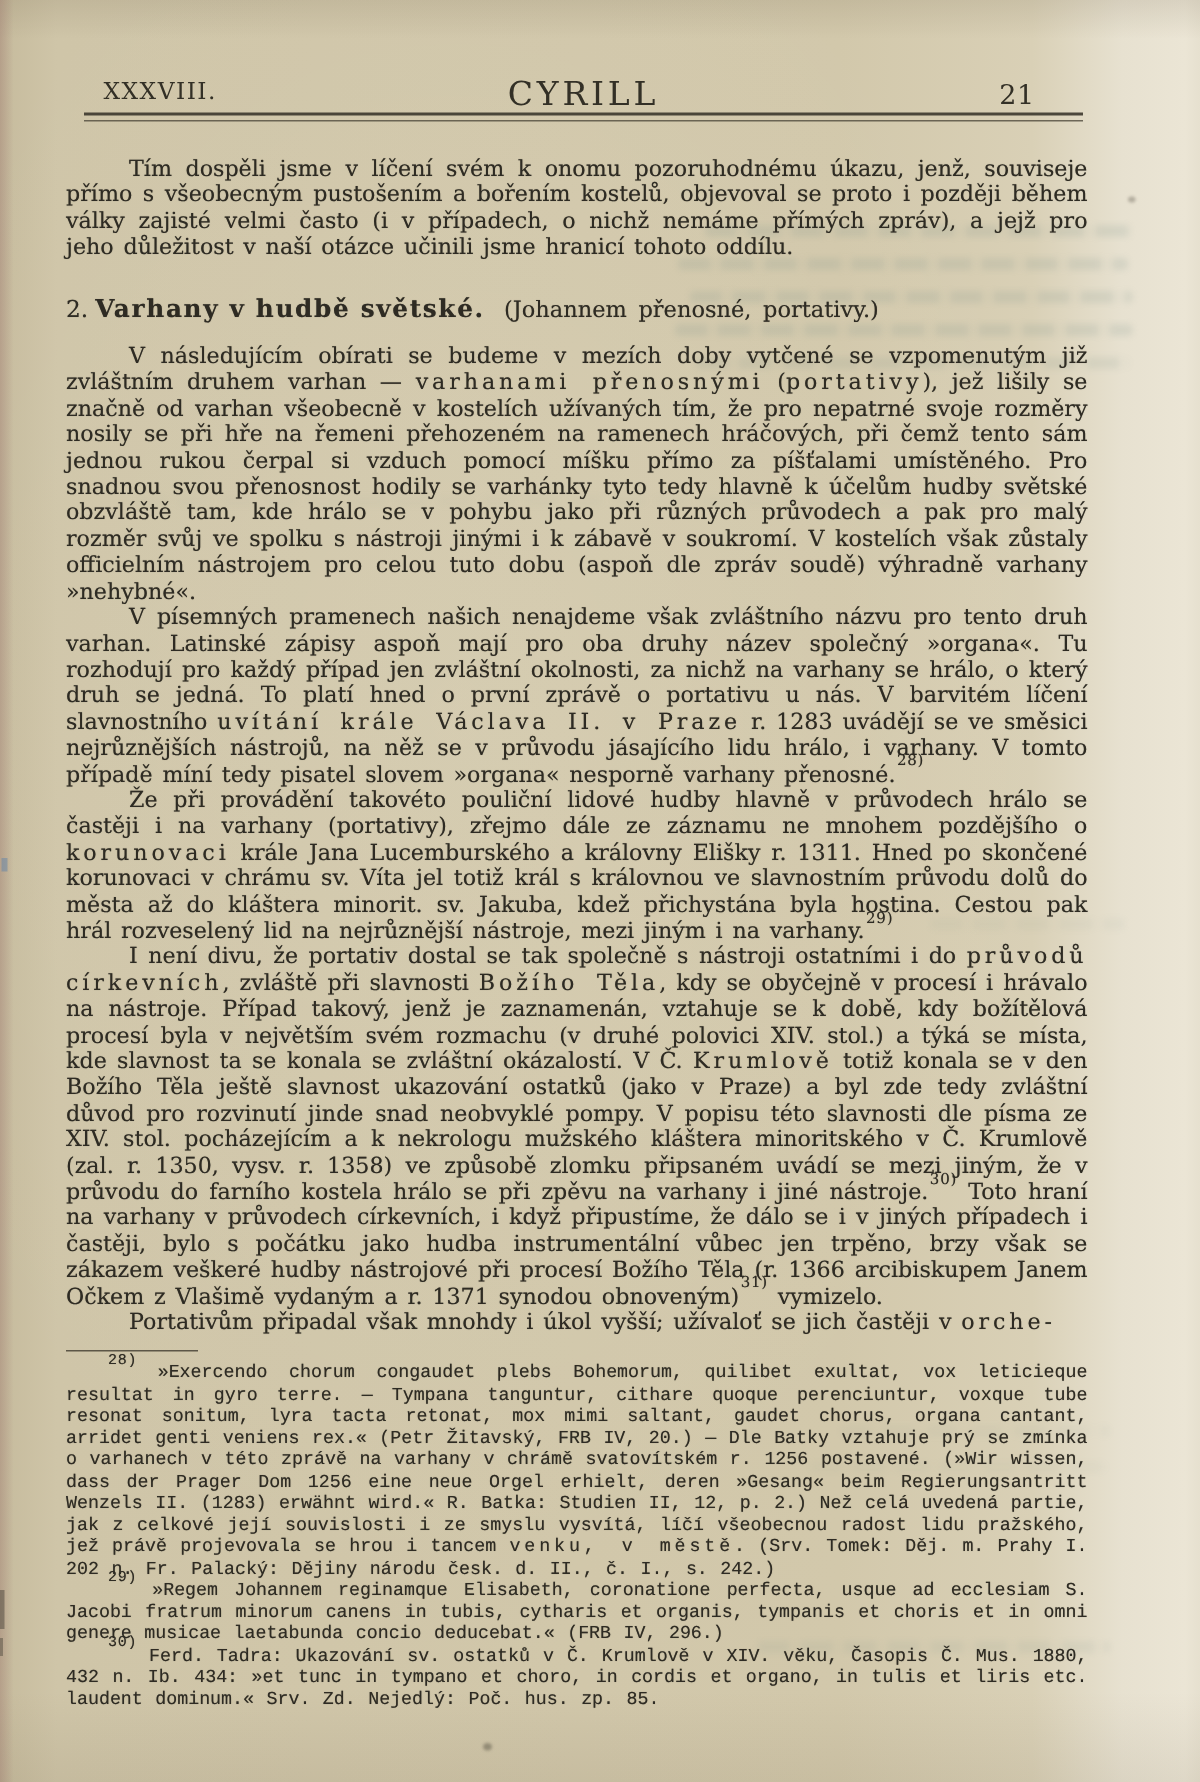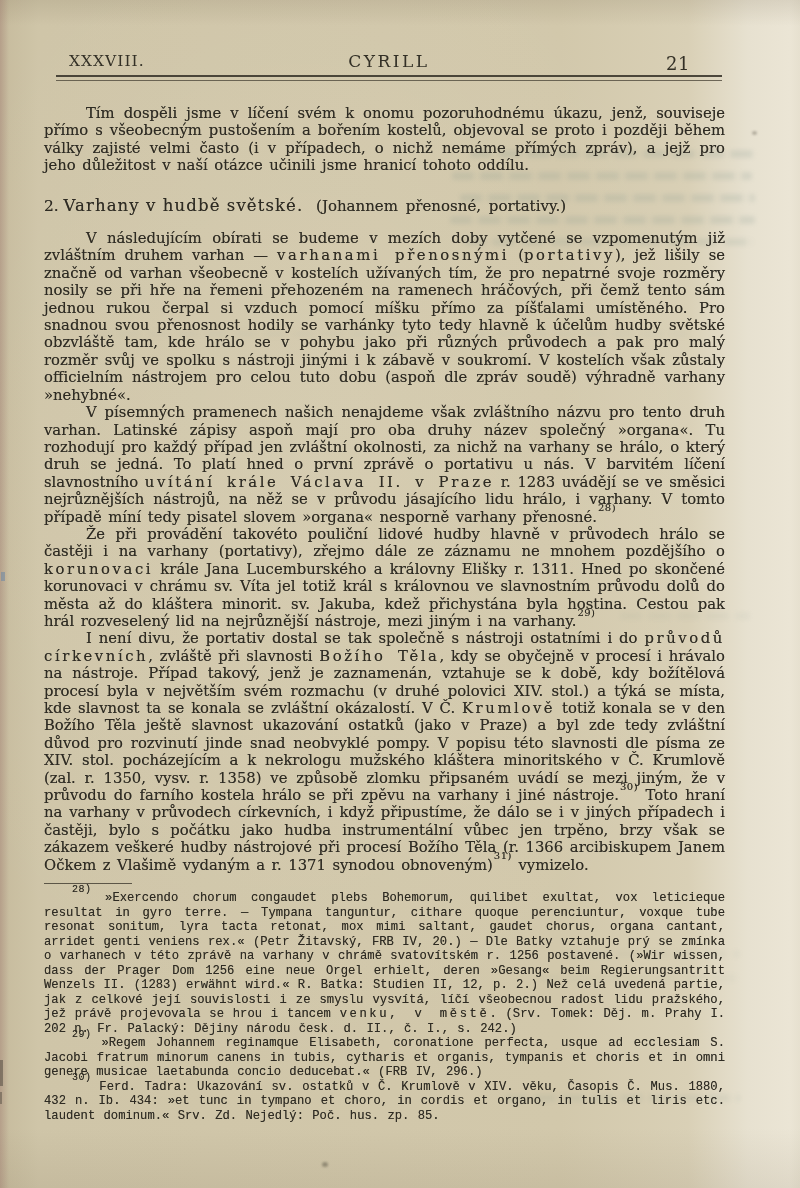--- a/index.html
+++ b/index.html
@@ -16,21 +16,21 @@
       radial-gradient(ellipse at 38% 40%, rgba(255,252,240,.10), rgba(255,252,240,0) 60%),
       linear-gradient(90deg, #c6bb9d 0, #cfc5a8 38px, #d2c8ab 560px, #d9d0b6 688px, #e7e1d0 748px, #ebe5d5 790px, #e6e0cf 100%);
   }
   .edge-left {
     position: absolute; left: 0; top: 0; bottom: 0; width: 9px;
     background: linear-gradient(90deg, rgba(158,122,112,.42), rgba(158,122,112,0));
   }
   
   .header { position: absolute; left: 56px; top: 52px; width: 666px; height: 20px; color: #333026; }
   .h-left  { position: absolute; left: 13px; top: 0; font-size: 15.5px; letter-spacing: 1px; }
-  .h-center{ position: absolute; left: 0; right: 0; top: -1px; text-align: center; font-size: 17px; letter-spacing: 2.5px; }
+  .h-center{ position: absolute; left: 0; right: 0; top: -1px; text-align: center; font-size: 22px; letter-spacing: 2.5px; }
   .h-right { position: absolute; right: 32px; top: 1px; font-size: 18px; letter-spacing: .5px; }
   .header-rule {
     position: absolute; left: 56px; top: 75px; width: 666px; height: 3px;
     border-top: 2.5px solid rgba(56,52,42,.88);
     border-bottom: 1px solid rgba(77,72,58,.78);
   }
   
   .textblock {
     position: absolute; left: 44px; top: 104px; width: 681px;
     color: #2e2b23;
@@ -39,21 +39,21 @@
     text-shadow: 0 0 .5px rgba(46,43,35,.55);
   }
   .textblock p { margin: 0; text-indent: 42px; word-spacing: 1.8px; }
   .gesperrt { letter-spacing: 2.6px; word-spacing: 5px; }
   sup.fnref, sup.fn-marker {
     font-size: 10px; line-height: 0; position: relative; top: -4.5px;
     letter-spacing: .5px; padding-left: 1px;
   }
   .heading { margin: 23px 0 14px 0; text-indent: 0; white-space: nowrap; }
   .h-num   { font-size: 15.5px; }
-  .h-title { font-size: 16.5px; font-weight: normal; letter-spacing: 1.1px; padding-right: 8px; }
+  .h-title { font-size: 16.5px; font-weight: bold; letter-spacing: 1.1px; padding-right: 8px; }
   .h-sub   { font-size: 15px; word-spacing: 3px; }
   .fn-sep {
     margin: 10px 0 7px 0; width: 88px; height: 0;
     border-top: 1.5px solid rgba(62,57,46,.8);
   }
   .footnotes { font-size: 12.2px; line-height: 14.5px; font-family: Liberation Mono, monospace; }
   .footnotes p { text-indent: 27px; word-spacing: 1px; }
   
   .ghost {
     position: absolute; height: 8px; border-radius: 3px;
@@ -98,20 +98,21 @@
       <span class="h-num">2.</span>
       <span class="h-title">Varhany v hudbě světské.</span>
       <span class="h-sub">(Johannem přenosné, portativy.)</span>
     </div>
 
     <div id="body-paras">
         <p><span class="seg">V následujícím obírati se budeme v mezích doby vytčené se vzpomenutým již zvláštním druhem varhan — </span><span class="gesperrt">varhanami přenosnými</span><span class="seg"> (</span><span class="gesperrt">portativy</span><span class="seg">), jež lišily se značně od varhan všeobecně v kostelích užívaných tím, že pro nepatrné svoje rozměry nosily se při hře na řemeni přehozeném na ramenech hráčových, při čemž tento sám jednou rukou čerpal si vzduch pomocí míšku přímo za píšťalami umístěného. Pro snadnou svou přenosnost hodily se varhánky tyto tedy hlavně k účelům hudby světské obzvláště tam, kde hrálo se v pohybu jako při různých průvodech a pak pro malý rozměr svůj ve spolku s nástroji jinými i k zábavě v soukromí. V kostelích však zůstaly officielním nástrojem pro celou tuto dobu (aspoň dle zpráv soudě) výhradně varhany »nehybné«.</span></p>
         <p><span class="seg">V písemných pramenech našich nenajdeme však zvláštního názvu pro tento druh varhan. Latinské zápisy aspoň mají pro oba druhy název společný »organa«. Tu rozhodují pro každý případ jen zvláštní okolnosti, za nichž na varhany se hrálo, o který druh se jedná. To platí hned o první zprávě o portativu u nás. V barvitém líčení slavnostního </span><span class="gesperrt">uvítání krále Václava II. v Praze</span><span class="seg"> r. 1283 uvádějí se ve směsici nejrůznějších nástrojů, na něž se v průvodu jásajícího lidu hrálo, i varhany. V tomto případě míní tedy pisatel slovem »organa« nesporně varhany přenosné.</span><sup class="fnref">28)</sup></p>
         <p><span class="seg">Že při provádění takovéto pouliční lidové hudby hlavně v průvodech hrálo se častěji i na varhany (portativy), zřejmo dále ze záznamu ne mnohem pozdějšího o </span><span class="gesperrt">korunovaci</span><span class="seg"> krále Jana Lucemburského a královny Elišky r. 1311. Hned po skončené korunovaci v chrámu sv. Víta jel totiž král s královnou ve slavnostním průvodu dolů do města až do kláštera minorit. sv. Jakuba, kdež přichystána byla hostina. Cestou pak hrál rozveselený lid na nejrůznější nástroje, mezi jiným i na varhany.</span><sup class="fnref">29)</sup></p>
         <p><span class="seg">I není divu, že portativ dostal se tak společně s nástroji ostatními i do </span><span class="gesperrt">průvodů církevních</span><span class="seg">, zvláště při slavnosti </span><span class="gesperrt">Božího Těla</span><span class="seg">, kdy se obyčejně v procesí i hrávalo na nástroje. Případ takový, jenž je zaznamenán, vztahuje se k době, kdy božítělová procesí byla v největším svém rozmachu (v druhé polovici XIV. stol.) a týká se místa, kde slavnost ta se konala se zvláštní okázalostí. V Č. </span><span class="gesperrt">Krumlově</span><span class="seg"> totiž konala se v den Božího Těla ještě slavnost ukazování ostatků (jako v Praze) a byl zde tedy zvláštní důvod pro rozvinutí jinde snad neobvyklé pompy. V popisu této slavnosti dle písma ze XIV. stol. pocházejícím a k nekrologu mužského kláštera minoritského v Č. Krumlově (zal. r. 1350, vysv. r. 1358) ve způsobě zlomku připsaném uvádí se mezi jiným, že v průvodu do farního kostela hrálo se při zpěvu na varhany i jiné nástroje.</span><sup class="fnref">30)</sup><span class="seg"> Toto hraní na varhany v průvodech církevních, i když připustíme, že dálo se i v jiných případech i častěji, bylo s počátku jako hudba instrumentální vůbec jen trpěno, brzy však se zákazem veškeré hudby nástrojové při procesí Božího Těla (r. 1366 arcibiskupem Janem Očkem z Vlašimě vydaným a r. 1371 synodou obnoveným)</span><sup class="fnref">31)</sup><span class="seg"> vymizelo.</span></p>
+        <p><span class="seg">Portativům připadal však mnohdy i úkol vyšší; užívaloť se jich častěji v </span><span class="gesperrt">orche-</span></p>
       </div>
 
     <div class="fn-sep"></div>
 
     <div class="footnotes" id="footnotes">
         <p><sup class="fn-marker">28) </sup><span class="seg">»Exercendo chorum congaudet plebs Bohemorum, quilibet exultat, vox leticieque resultat in gyro terre. — Tympana tanguntur, cithare quoque perenciuntur, voxque tube resonat sonitum, lyra tacta retonat, mox mimi saltant, gaudet chorus, organa cantant, arridet genti veniens rex.« (Petr Žitavský, FRB IV, 20.) — Dle Batky vztahuje prý se zmínka o varhanech v této zprávě na varhany v chrámě svatovítském r. 1256 postavené. (»Wir wissen, dass der Prager Dom 1256 eine neue Orgel erhielt, deren »Gesang« beim Regierungsantritt Wenzels II. (1283) erwähnt wird.« R. Batka: Studien II, 12, p. 2.) Než celá uvedená partie, jak z celkové její souvislosti i ze smyslu vysvítá, líčí všeobecnou radost lidu pražského, jež právě projevovala se hrou i tancem </span><span class="gesperrt">venku, v městě</span><span class="seg">. (Srv. Tomek: Děj. m. Prahy I. 202 n. Fr. Palacký: Dějiny národu česk. d. II., č. I., s. 242.)</span></p>
         <p><sup class="fn-marker">29) </sup><span class="seg">»Regem Johannem reginamque Elisabeth, coronatione perfecta, usque ad ecclesiam S. Jacobi fratrum minorum canens in tubis, cytharis et organis, tympanis et choris et in omni genere musicae laetabunda concio deducebat.« (FRB IV, 296.)</span></p>
         <p><sup class="fn-marker">30) </sup><span class="seg">Ferd. Tadra: Ukazování sv. ostatků v Č. Krumlově v XIV. věku, Časopis Č. Mus. 1880, 432 n. Ib. 434: »et tunc in tympano et choro, in cordis et organo, in tulis et liris etc. laudent dominum.« Srv. Zd. Nejedlý: Poč. hus. zp. 85.</span></p>
       </div>
   </div>

